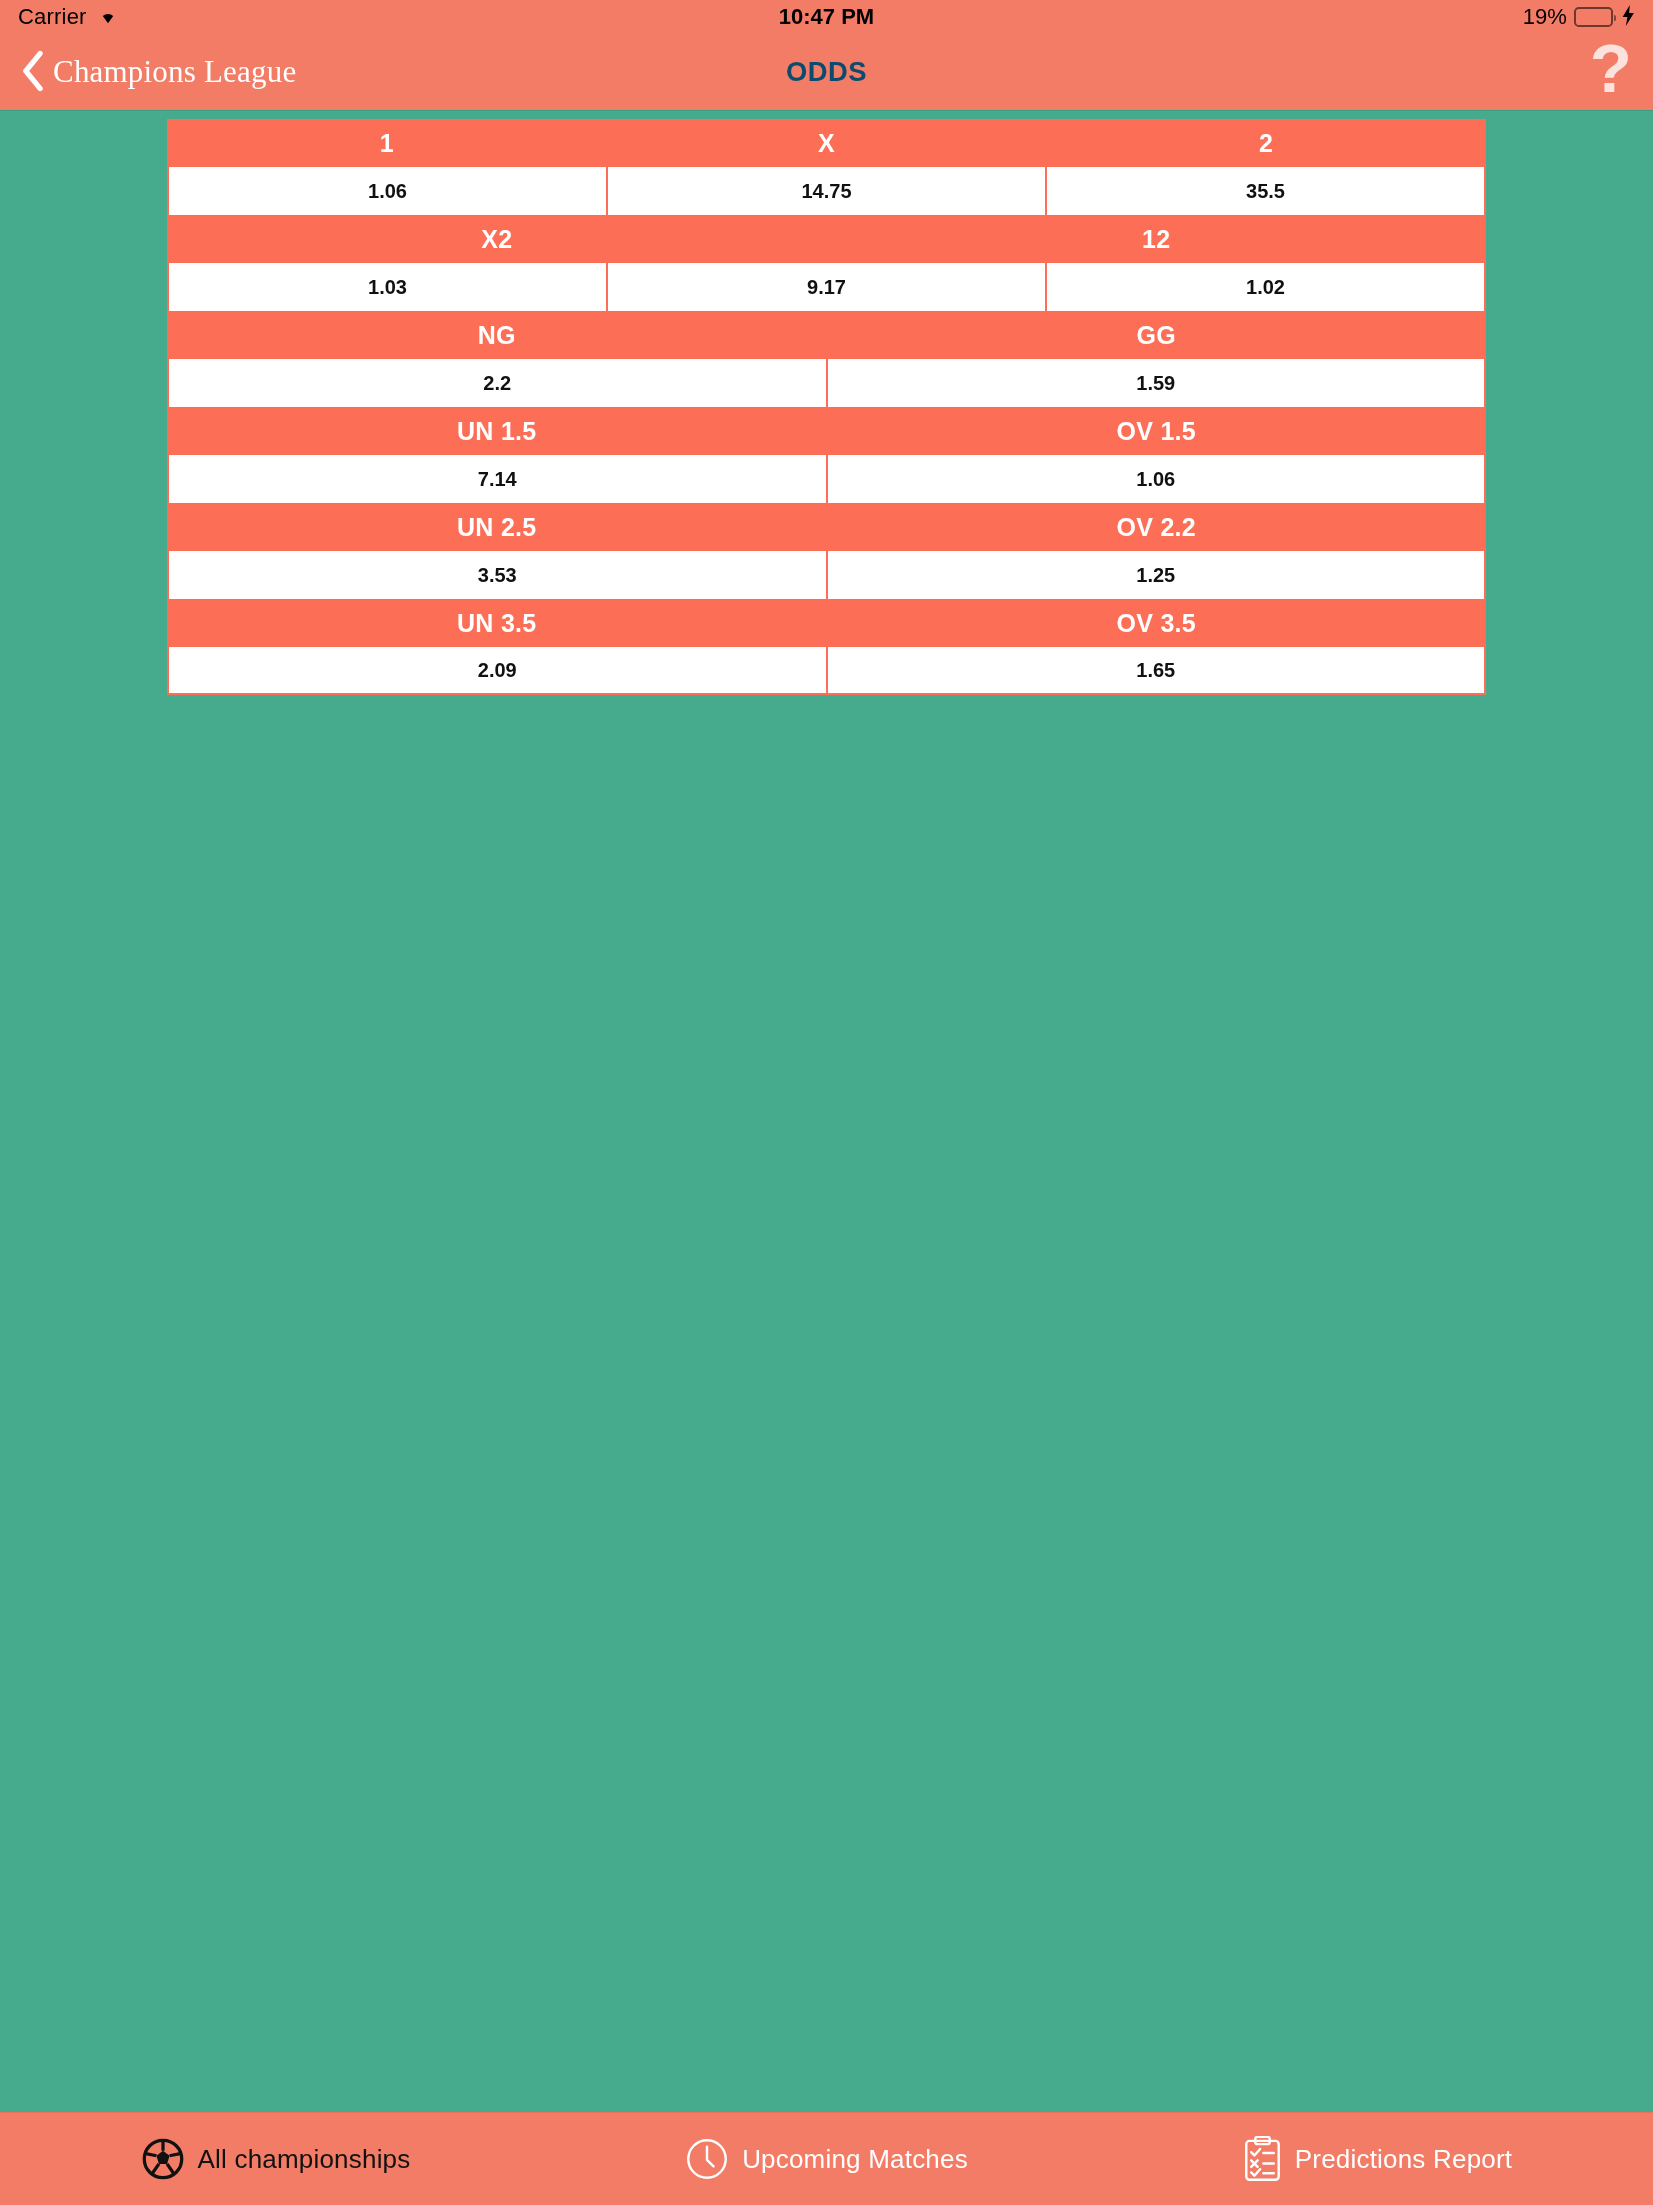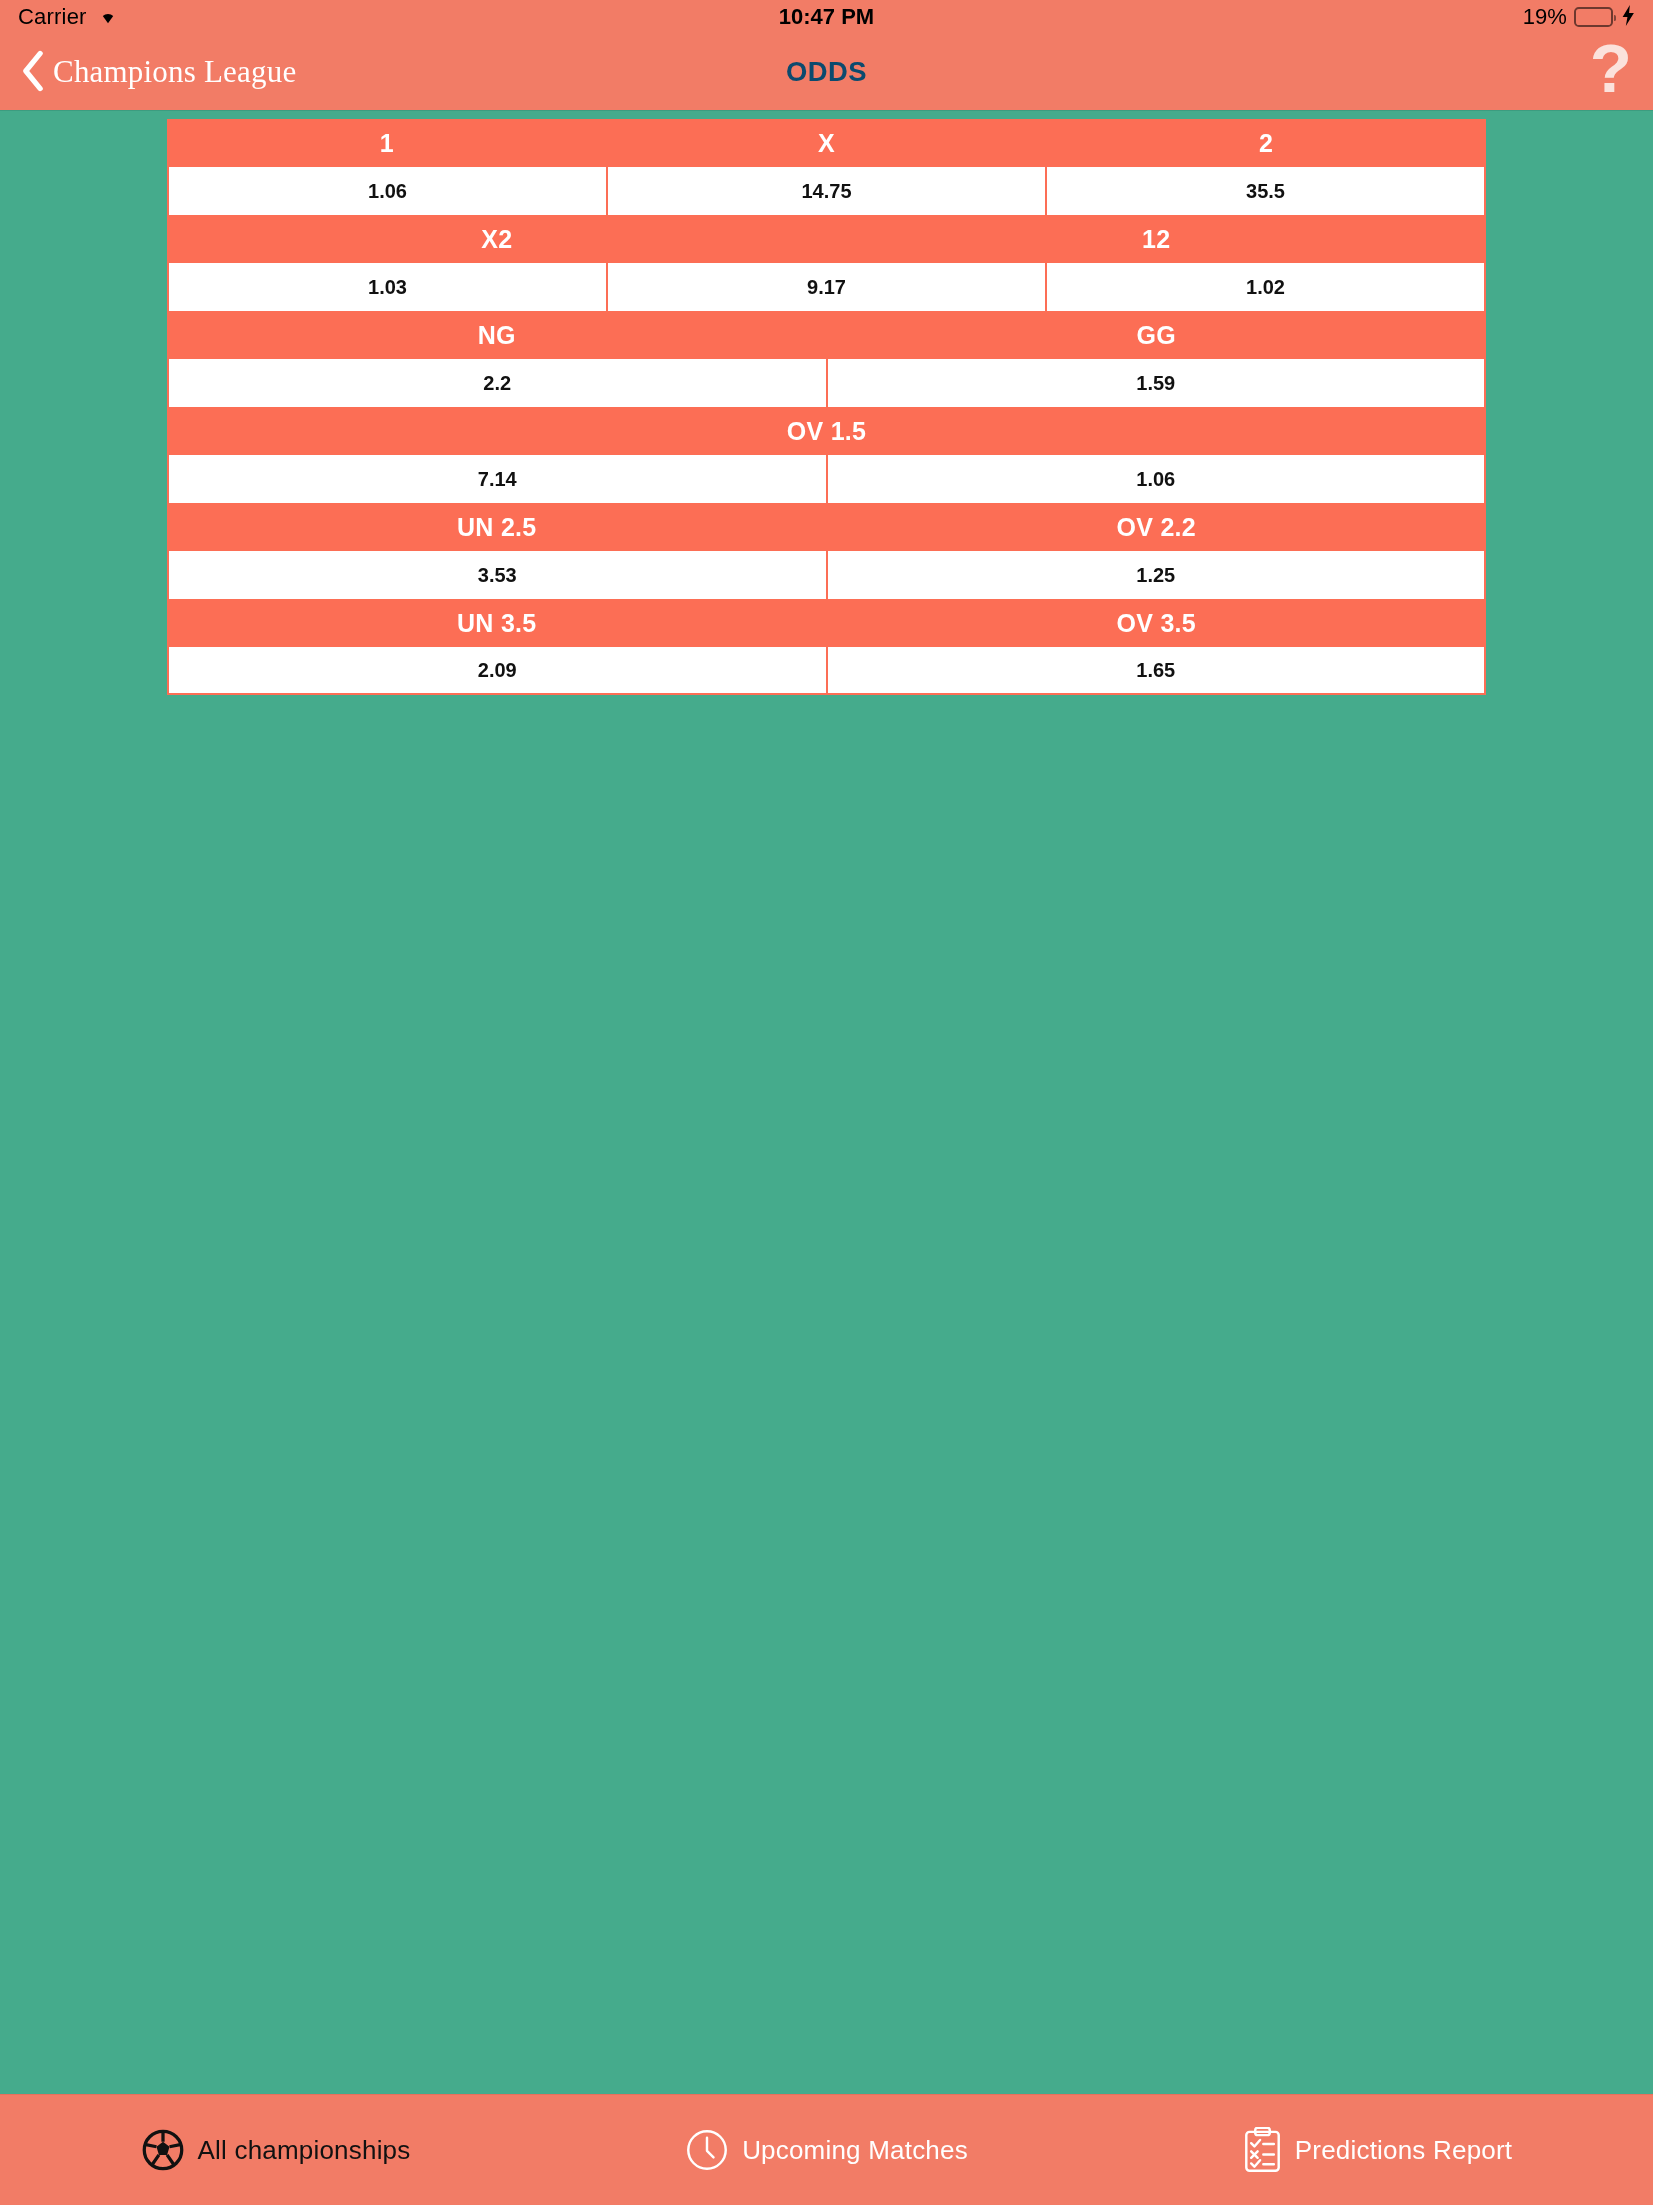--- a/index.html
+++ b/index.html
@@ -176,21 +176,21 @@
     color: #111111;
     font-size: 20px;
     font-weight: bold;
     border-right: 2.4px solid #fc6e55;
   }
   .value-cell:last-child { border-right: none; }
   .odds-table .value-row:last-child { border-bottom: 2.4px solid #fc6e55; }
 
   
   .tab-bar {
-    height: 111px;
+    height: 93px;
     background: #f27c66;
     display: flex;
     align-items: center;
     flex: 0 0 auto;
     border-top: 0.8px solid #e8705c;
   }
   .tab-item {
     flex: 1 1 0;
     display: flex;
     align-items: center;
@@ -276,20 +276,21 @@
       <div class="odds-row head-row">
         <div class="head-cell">NG</div>
         <div class="head-cell">GG</div>
       </div>
       <div class="odds-row value-row">
         <div class="value-cell">2.2</div>
         <div class="value-cell">1.59</div>
       </div>
 
       <div class="odds-row head-row">
+        <div class="head-cell">UN 1.5</div>
         <div class="head-cell">OV 1.5</div>
       </div>
       <div class="odds-row value-row">
         <div class="value-cell">7.14</div>
         <div class="value-cell">1.06</div>
       </div>
 
       <div class="odds-row head-row">
         <div class="head-cell">UN 2.5</div>
         <div class="head-cell">OV 2.2</div>

